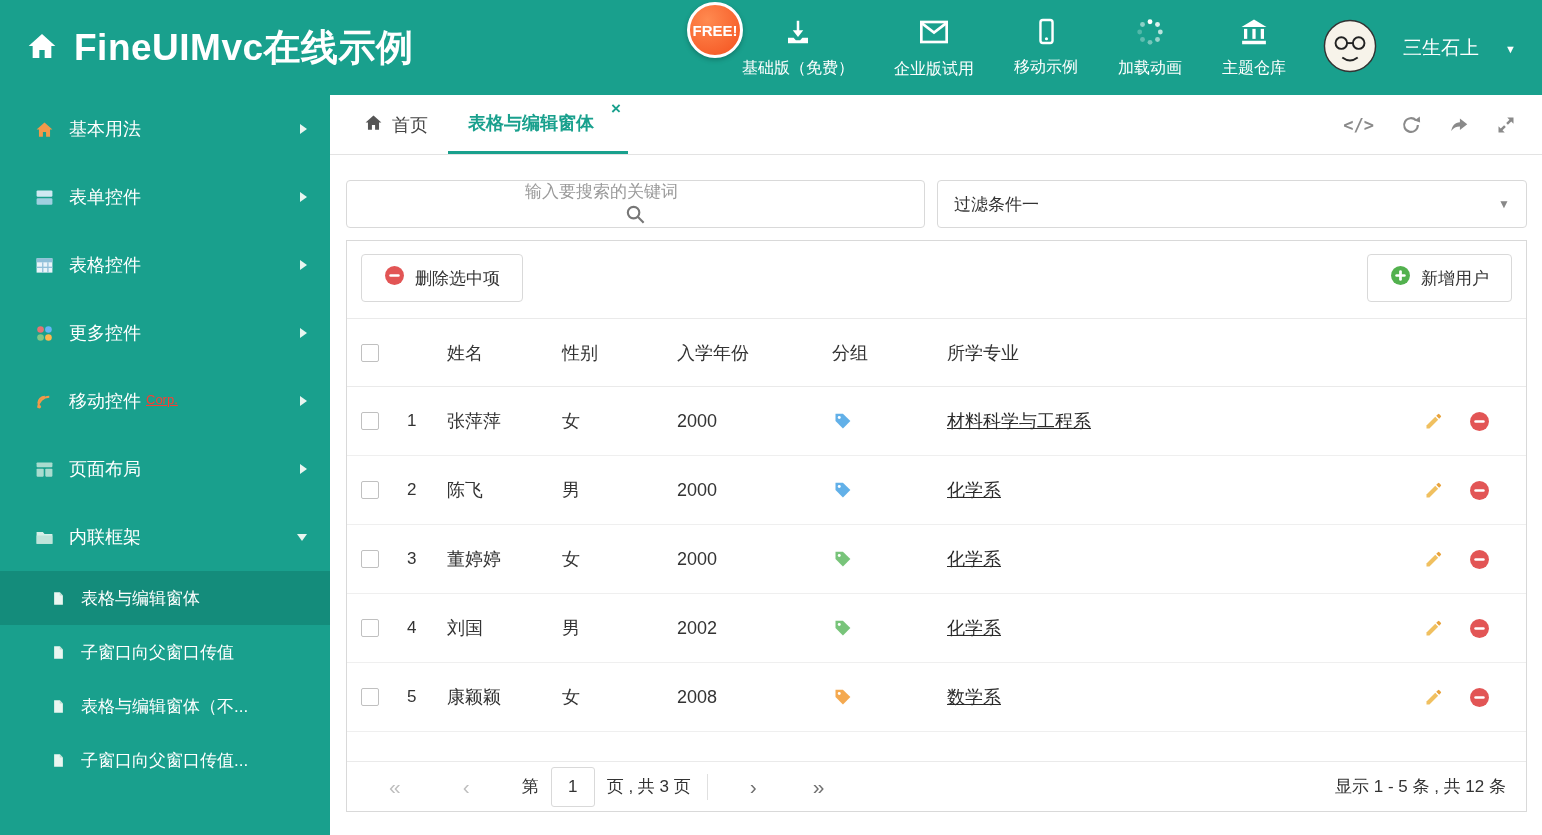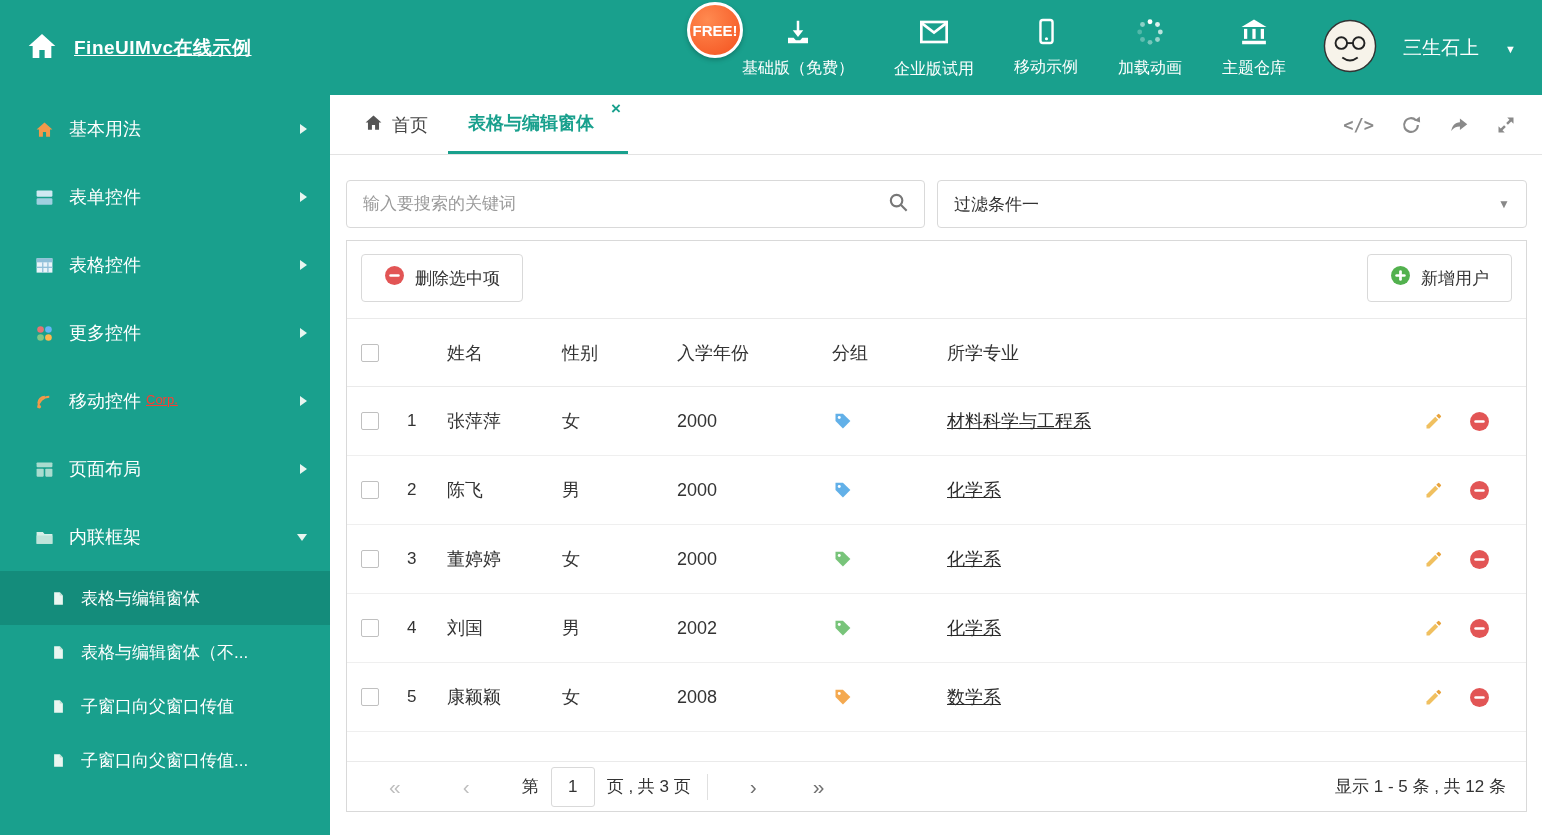--- a/index.html
+++ b/index.html
@@ -12,21 +12,21 @@
   *{box-sizing:border-box;}
   html,body{margin:0;padding:0;}
   body{
     width:1542px;height:835px;overflow:hidden;position:relative;
     font-family:"Liberation Sans","DejaVu Sans",sans-serif;
     background:#fff;color:var(--txt);
   }
   
   .topbar{position:absolute;left:0;top:0;width:1542px;height:95px;background:var(--theme);color:#fff;}
   .brand{position:absolute;left:26px;top:0;height:95px;display:flex;align-items:center;gap:16px;}
-  .brand-title{font-size:19px;font-weight:bold;letter-spacing:.5px;text-decoration:underline;}
+  .brand-title{font-size:37px;font-weight:bold;letter-spacing:.5px;}
   .topsearch{position:absolute;left:428px;top:0;height:95px;display:flex;align-items:center;gap:70px;}
   .topsearch input{background:transparent;border:none;outline:none;color:#fff;font-size:19px;width:130px;font-family:inherit;}
   .topsearch input::placeholder{color:rgba(255,255,255,.55);}
   .free-badge{
     position:absolute;left:687px;top:2px;width:56px;height:56px;border-radius:50%;
     background:radial-gradient(circle at 35% 30%,#FF8A50,#F4511E);
     border:3px solid #fff;box-shadow:0 2px 5px rgba(0,0,0,.25);
     display:flex;align-items:center;justify-content:center;
     font-size:15px;font-weight:bold;color:#fff;text-align:center;
   }
@@ -50,21 +50,21 @@
   .main{position:absolute;left:330px;top:95px;width:1212px;height:740px;background:#fff;}
   .tabbar{height:60px;border-bottom:1px solid #E3E3E3;display:flex;align-items:stretch;}
   .tab{display:flex;align-items:center;gap:9px;padding:0 20px;font-size:18px;color:#444;cursor:pointer;}
   .tab:first-child{margin-left:14px;}
   .tab.active{color:var(--theme);font-weight:bold;border-bottom:3px solid var(--theme);position:relative;padding-right:34px;}
   .tab-close{position:absolute;top:4px;right:7px;font-size:17px;font-weight:bold;color:var(--theme);cursor:pointer;}
   .tab-tools{margin-left:auto;display:flex;align-items:center;gap:26px;padding-right:26px;}
   .ticon{display:flex;align-items:center;cursor:pointer;}
   .code-glyph{font-family:"DejaVu Sans Mono",monospace;color:#8A8A8A;font-size:17px;font-weight:bold;}
   .filterrow{display:flex;gap:12px;padding:25px 15px 0 16px;}
-  .searchbox{width:579px;height:48px;border:1px solid var(--border);border-radius:4px;display:flex;align-items:center;padding:0 14px;background:#fff;}
+  .searchbox{width:579px;height:48px;border:1px solid var(--border);border-radius:4px;display:flex;align-items:center;padding:0 14px;background:#fff;flex-direction:column;}
   .searchbox input{flex:1;border:none;outline:none;font-size:17px;color:#333;font-family:inherit;}
   .searchbox input::placeholder{color:#9A9A9A;}
   .dropdown{flex:1;height:48px;border:1px solid var(--border);border-radius:4px;display:flex;align-items:center;padding:0 16px;font-size:17px;color:#333;cursor:pointer;}
   .dd-caret{margin-left:auto;color:#888;font-size:12px;}
   
   .panel{position:absolute;left:16px;top:145px;width:1181px;bottom:23px;border:1px solid var(--border);display:flex;flex-direction:column;background:#fff;}
   .toolbar{display:flex;align-items:center;padding:13px 14px 16px 14px;}
   .btn{height:48px;border:1px solid var(--border);border-radius:4px;background:#fff;display:flex;align-items:center;gap:10px;padding:0 22px;font-size:17px;color:#333;cursor:pointer;font-family:inherit;}
   .btn.add{margin-left:auto;}
   .ghead,.grow{display:flex;align-items:center;height:69px;font-size:18px;color:#333;}
@@ -300,30 +300,30 @@
       </span>
     <span class="slabel">表格与编辑窗体</span>
   </div>
   <div class="side-sub">
     <span class="sicon">
         <svg viewBox="0 0 24 24" width="15" height="17">
           <path d="M5 2h9l5 5v15H5z" fill="#EAF6F1"></path>
           <path d="M14 2v5h5z" fill="#B9DED2"></path>
         </svg>
       </span>
-    <span class="slabel">表格与编辑窗体（不...</span>
+    <span class="slabel">子窗口向父窗口传值</span>
   </div>
   <div class="side-sub">
     <span class="sicon">
         <svg viewBox="0 0 24 24" width="15" height="17">
           <path d="M5 2h9l5 5v15H5z" fill="#EAF6F1"></path>
           <path d="M14 2v5h5z" fill="#B9DED2"></path>
         </svg>
       </span>
-    <span class="slabel">子窗口向父窗口传值</span>
+    <span class="slabel">表格与编辑窗体（不...</span>
   </div>
   <div class="side-sub">
     <span class="sicon">
         <svg viewBox="0 0 24 24" width="15" height="17">
           <path d="M5 2h9l5 5v15H5z" fill="#EAF6F1"></path>
           <path d="M14 2v5h5z" fill="#B9DED2"></path>
         </svg>
       </span>
     <span class="slabel">子窗口向父窗口传值...</span>
   </div>

